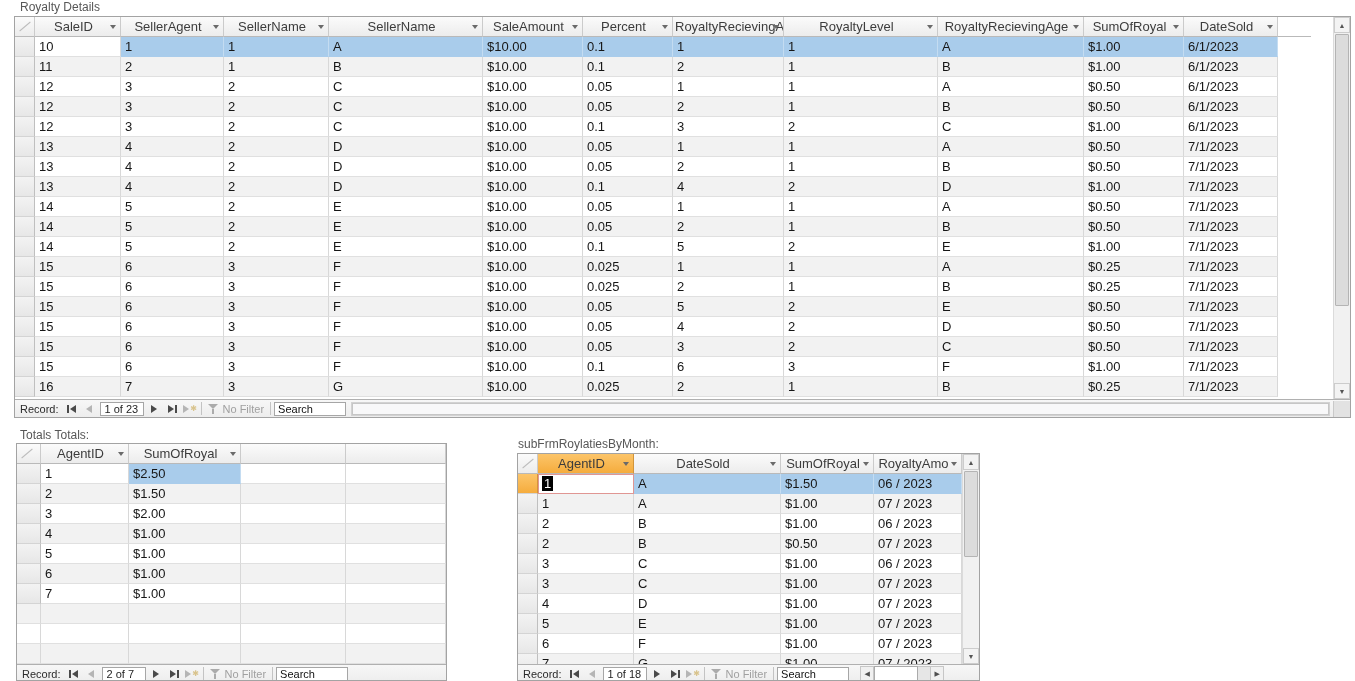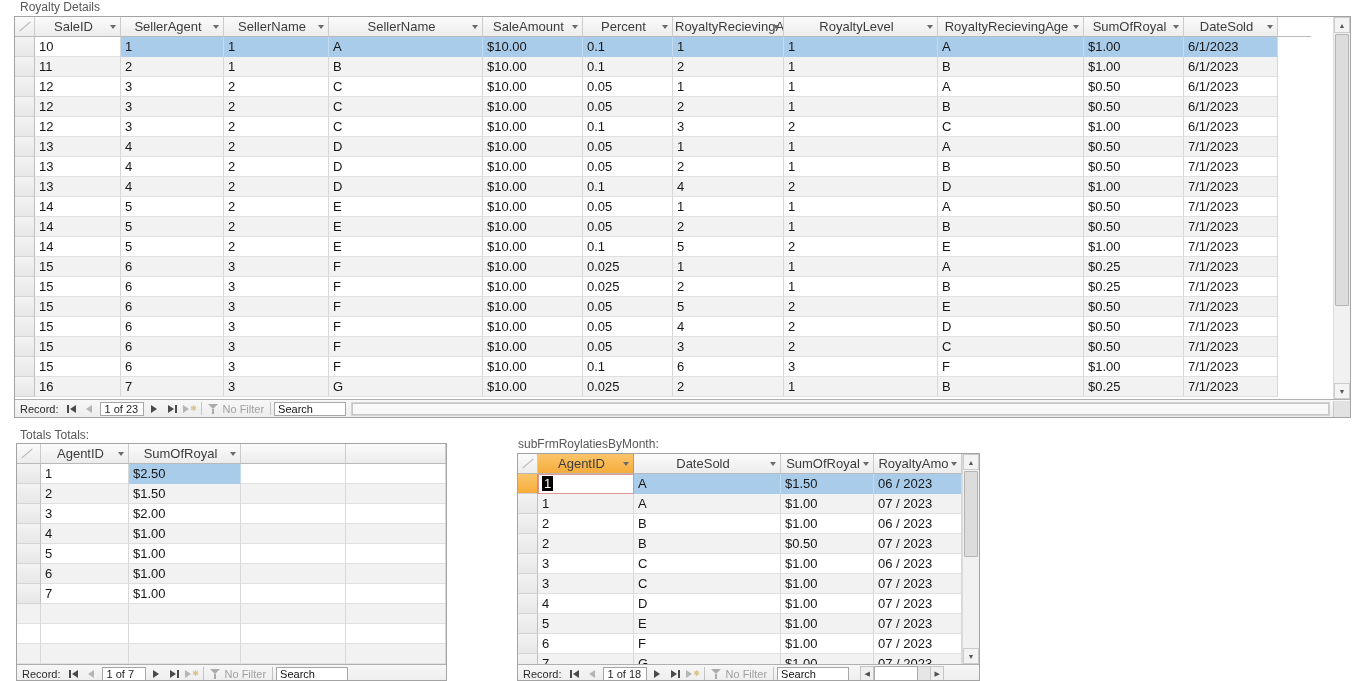--- a/index.html
+++ b/index.html
@@ -537,21 +537,21 @@
       </div>
     <div class="recbar" style="top:220px;">
       <span class="rb-label">Record:</span>
       <span class="rb-btn">
           <i class="bar"></i>
           <i class="tri-l"></i>
         </span>
       <span class="rb-btn">
           <i class="tri-l dim"></i>
         </span>
-      <span class="rb-pos">1 of 7</span>
+      <span class="rb-pos">2 of 7</span>
       <span class="rb-btn">
           <i class="tri-r"></i>
         </span>
       <span class="rb-btn">
           <i class="tri-r"></i>
           <i class="bar"></i>
         </span>
       <span class="rb-btn">
           <i class="tri-r dim"></i>
           <i class="star">✱</i>

